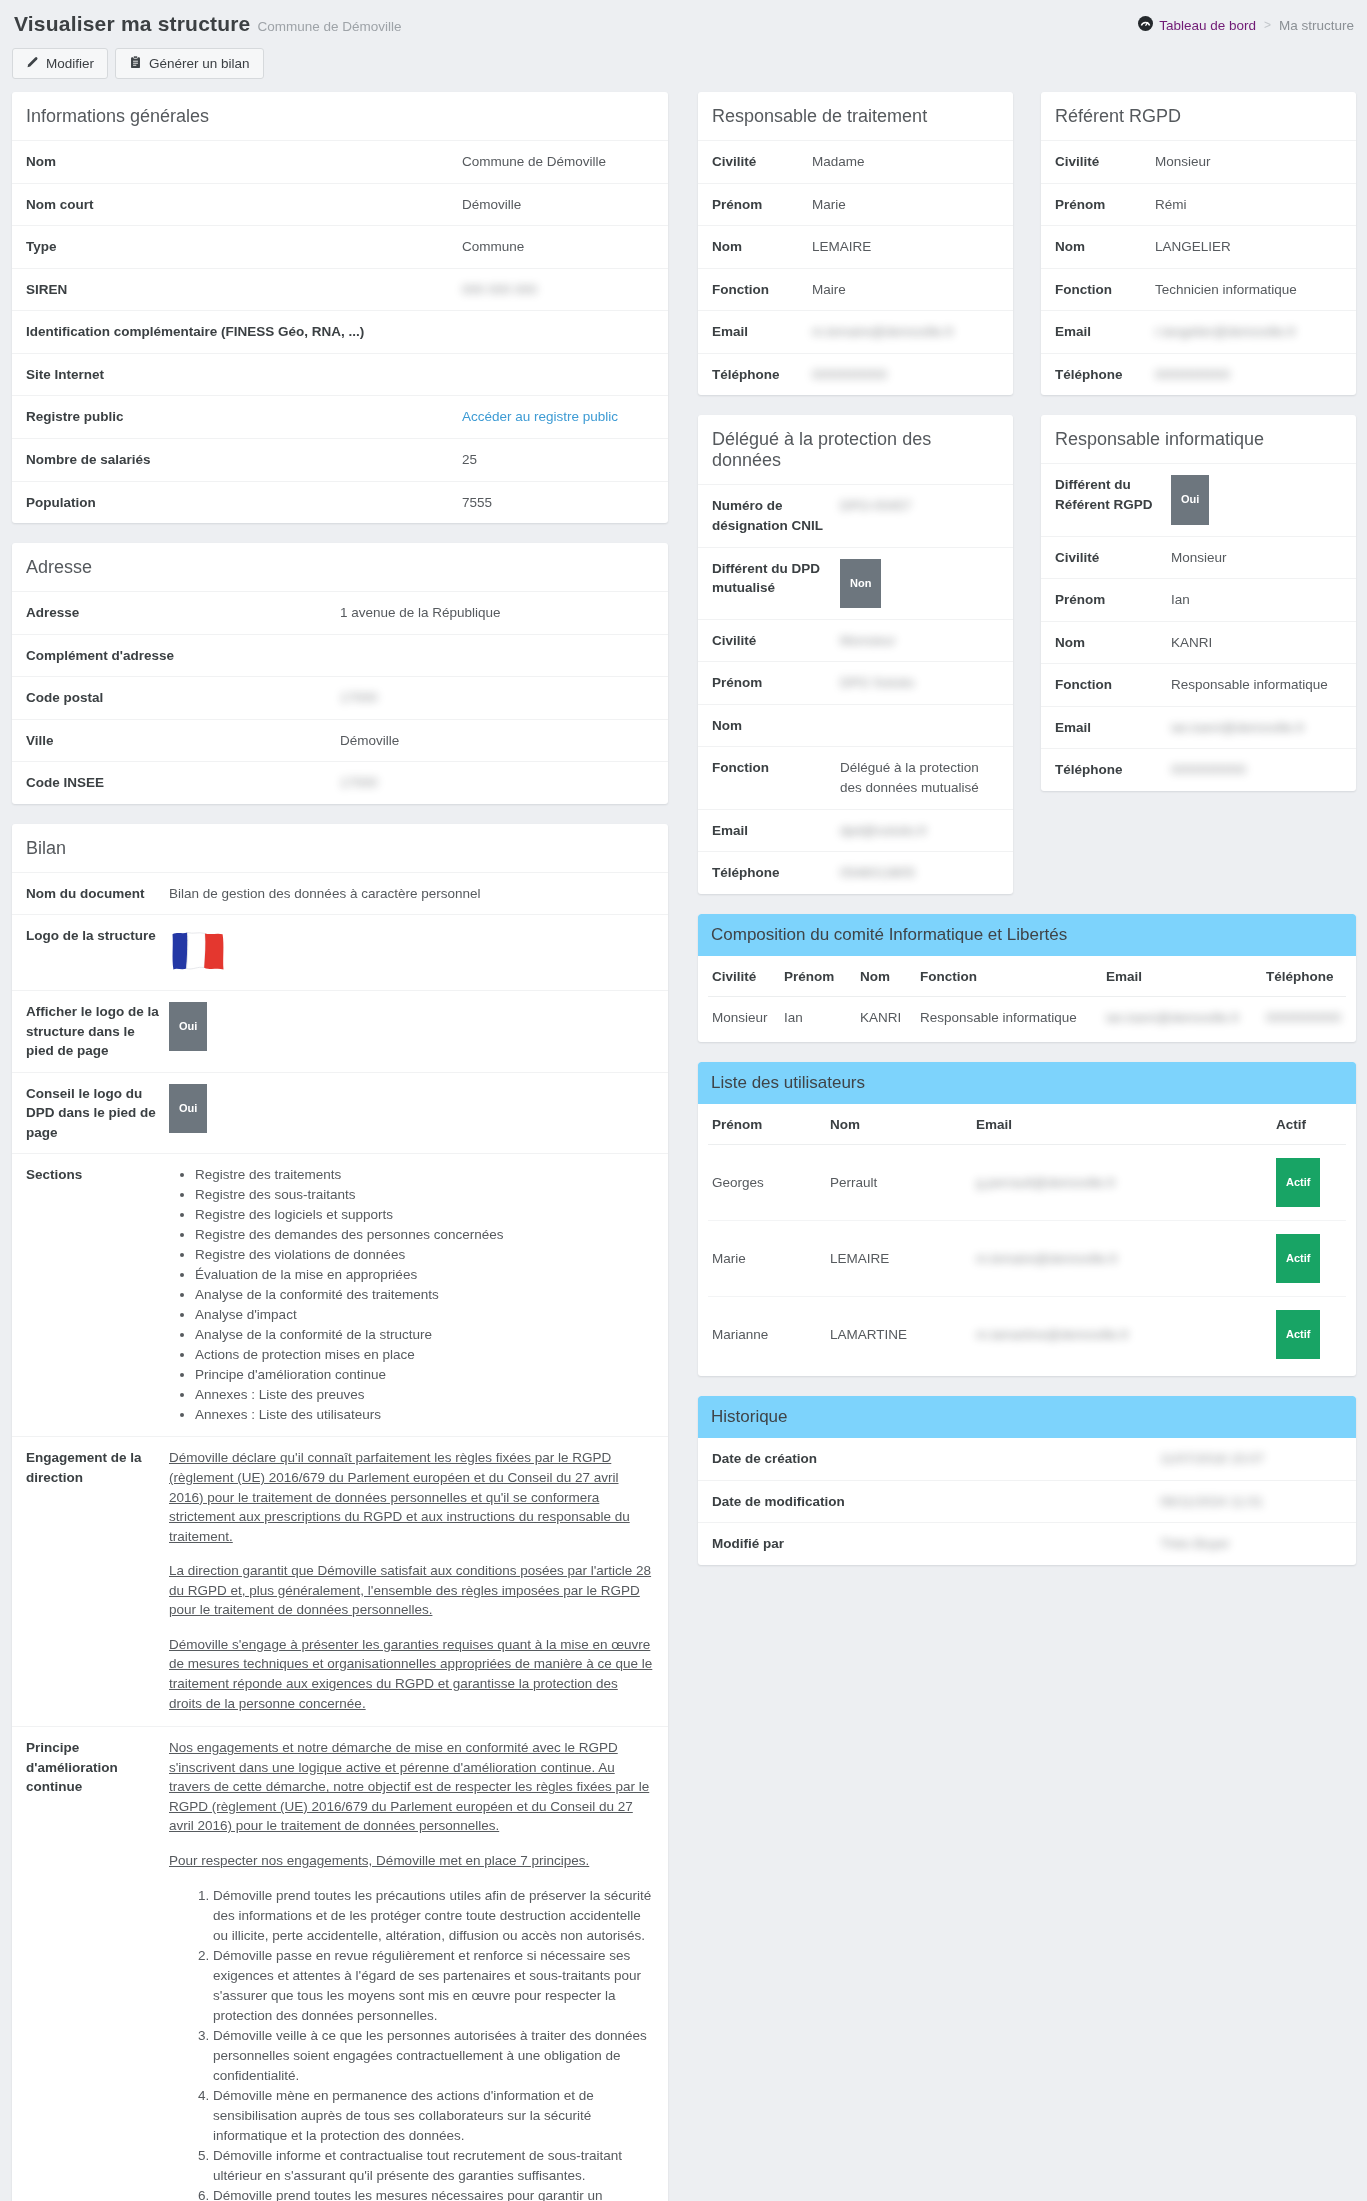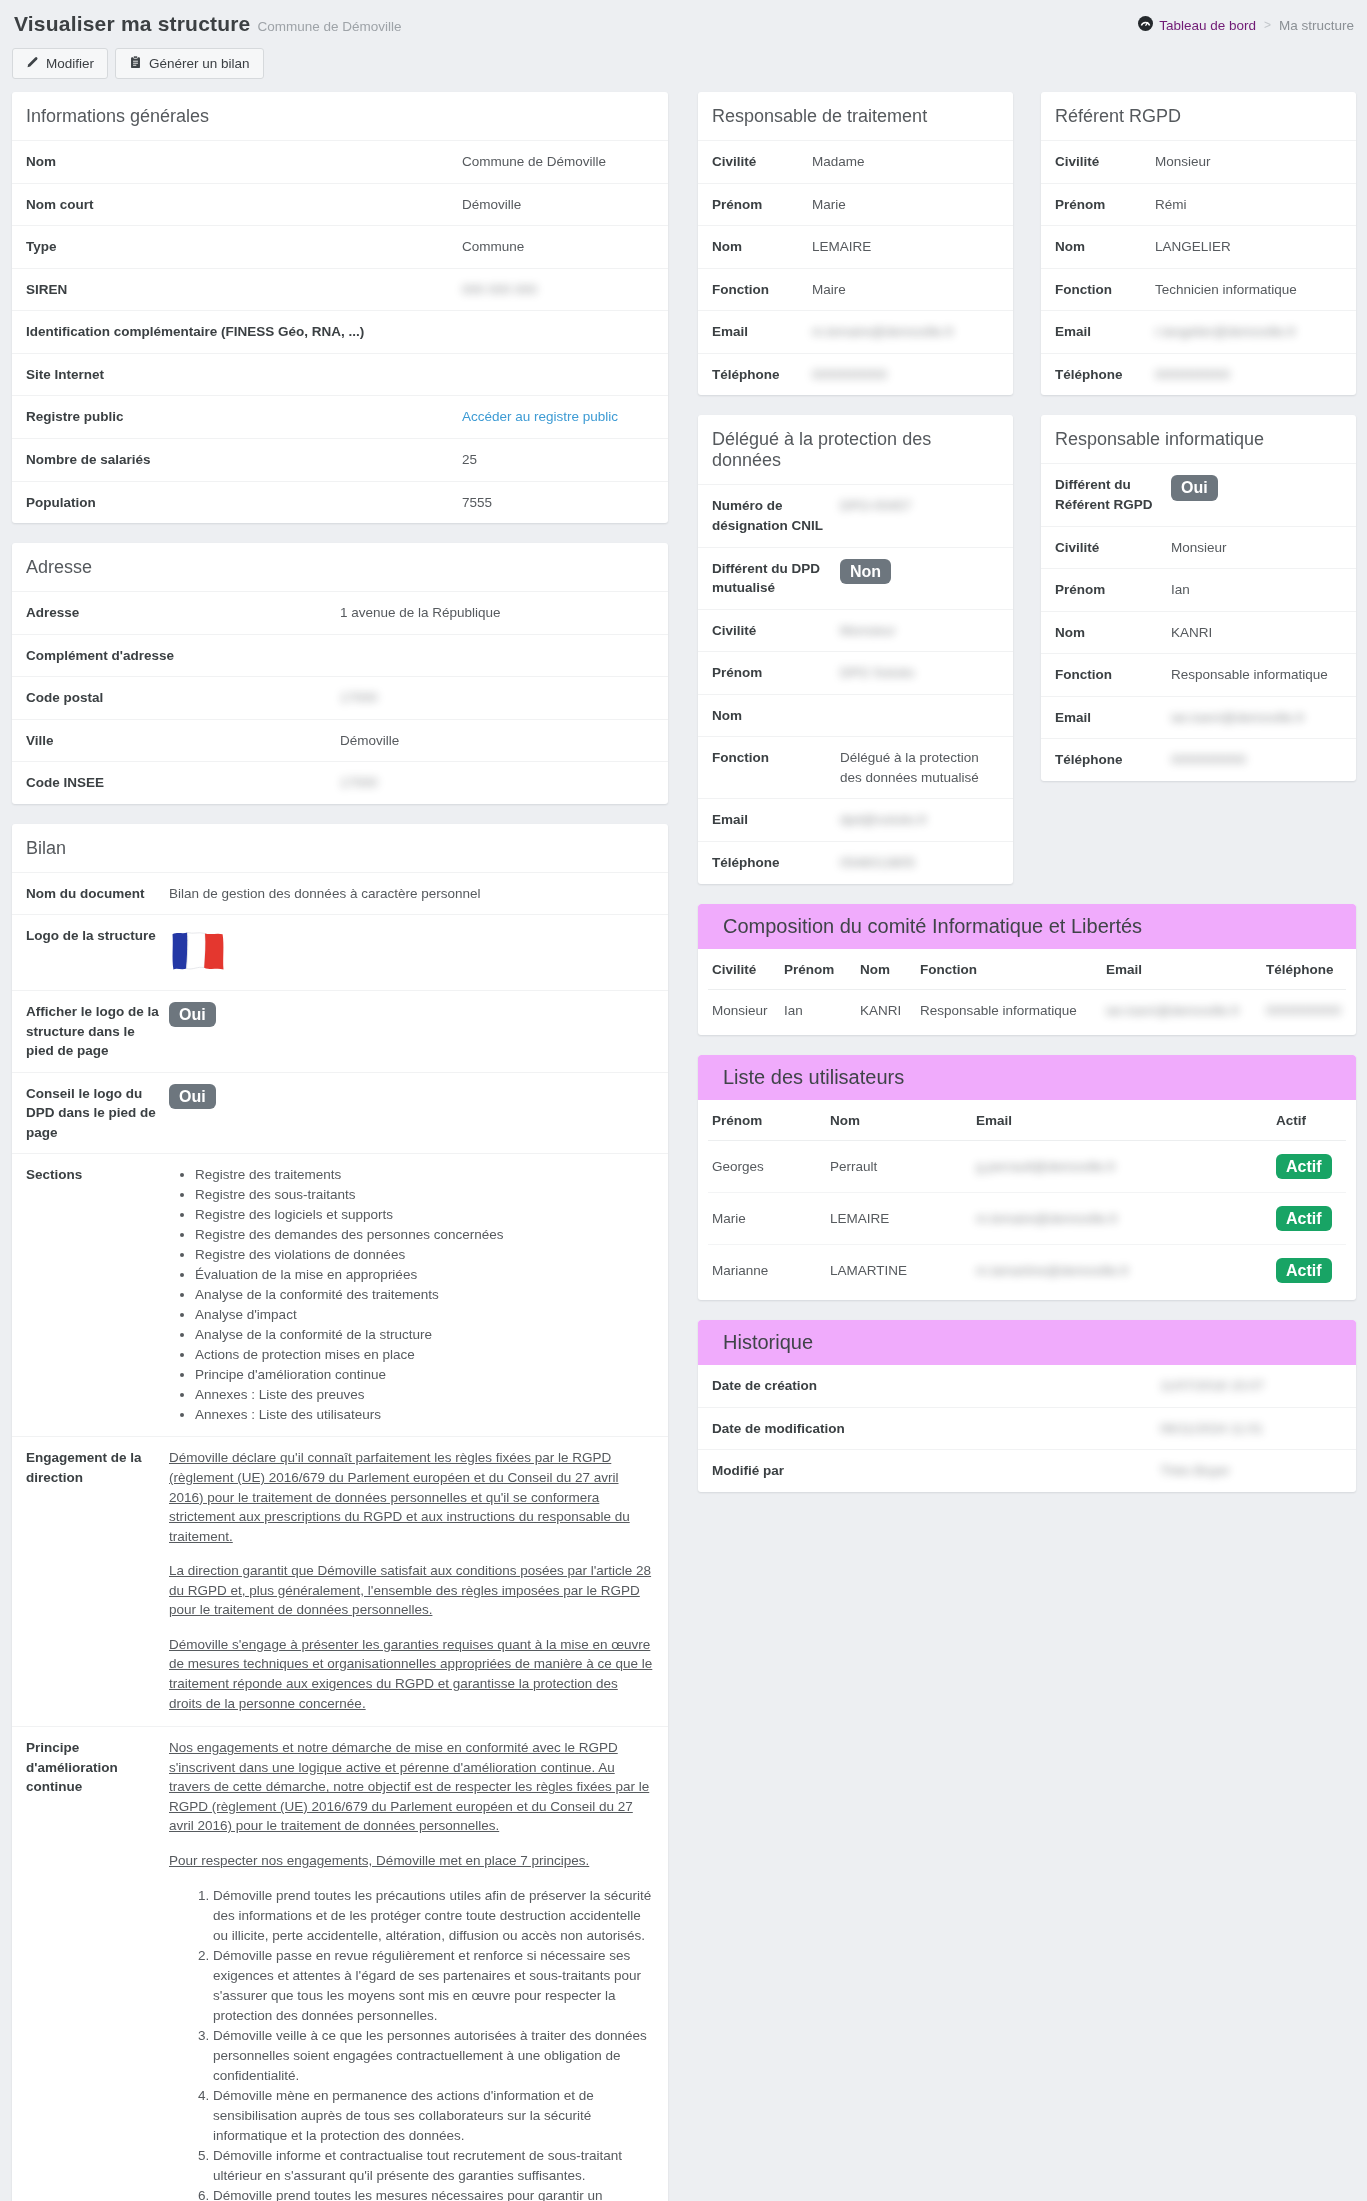--- a/index.html
+++ b/index.html
@@ -40,26 +40,26 @@
   .lbl{font-weight:700;color:#3b4043;padding-right:10px;box-sizing:border-box;}
   .val{flex:1;color:#565a5e;}
   .card.infos .lbl{flex:0 0 436px;}
   .card.adresse .lbl{flex:0 0 314px;}
   .card.mid .lbl{flex:0 0 100px;}
   .card.dpd .lbl{flex:0 0 128px;}
   .card.respinfo .lbl{flex:0 0 116px;}
   .card.bilan .lbl{flex:0 0 143px;}
   .blur{filter:blur(4px);opacity:.65;user-select:none;}
   a.link{color:#3d9bd4;text-decoration:none;}
-  .pill{display:inline-block;background:#6d767e;color:#fff;font-size:16px;font-weight:700;
-        border-radius:6px;padding:3px 10px;line-height:1.2;}
+  .pill{display:inline-block;background:#6d767e;color:#fff;font-size:11px;font-weight:700;
+        border-radius:0;padding:18px 10px;line-height:1.2;}
   .pill.green{background:#18a465;}
 
   
-  .section-head{background:#f0abfc;color:#3f4448;font-size:20px;padding:11px 25px;border-radius:3px 3px 0 0;}
+  .section-head{background:#7dd3fc;color:#3f4448;font-size:17px;padding:11px 13px;border-radius:3px 3px 0 0;}
   table{border-collapse:collapse;width:100%;font-size:13.5px;}
   th{text-align:left;font-weight:700;color:#3b4043;padding:13px 4px 12px 4px;border-bottom:1px solid #eceeef;}
   td{padding:13px 4px;color:#565a5e;border-bottom:1px solid #f3f4f5;vertical-align:middle;}
   tr:last-child td{border-bottom:none;}
   .tbl-wrap{padding:0 10px 4px 10px;}
   .hist .lbl{flex:0 0 448px;}
 
   
   .bilan .val p{margin:0 0 15px 0;text-decoration:underline;}
   .bilan .val p:last-child{margin-bottom:2px;}

